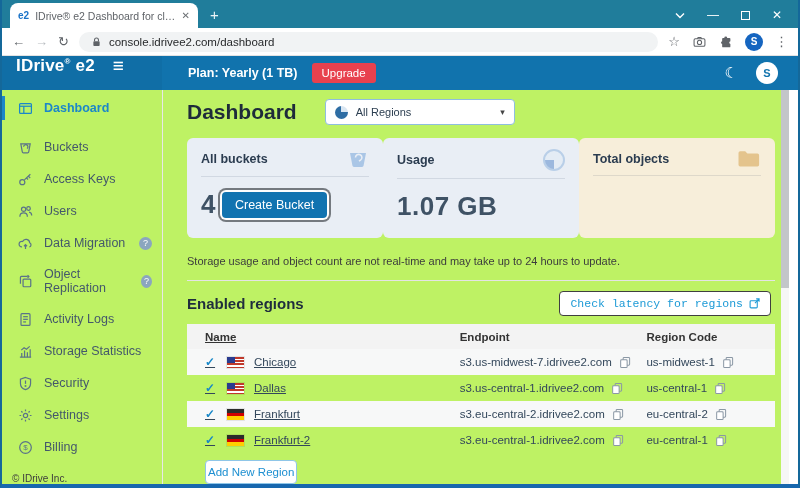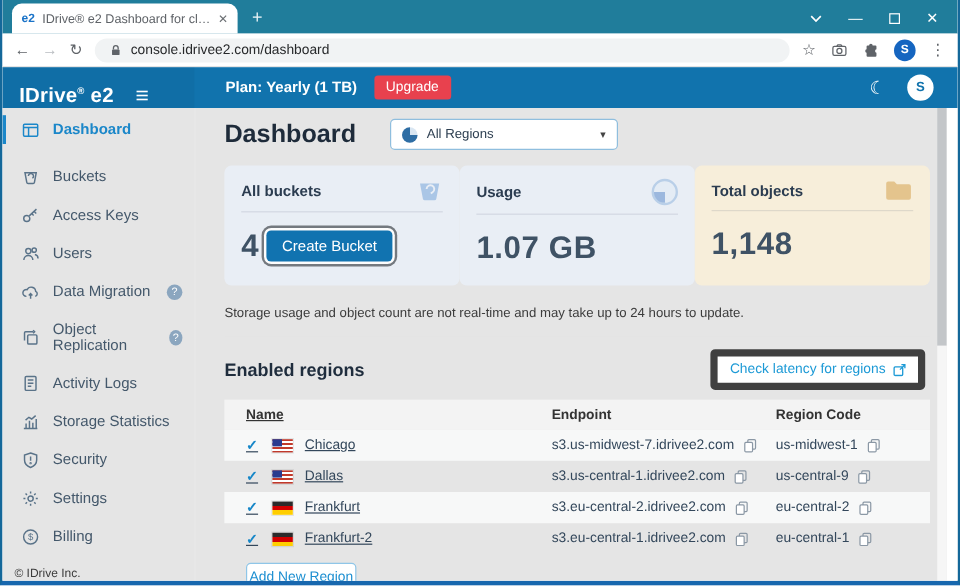--- a/index.html
+++ b/index.html
@@ -28,33 +28,33 @@
   .navic.dis { color:#b9bdc1; }
   .urlpill { flex:1; height:20px; background:#f1f3f4; border-radius:10px; display:flex; align-items:center; gap:7px; padding:0 12px; }
   .urltext { font-size:11.5px; color:#27292b; }
   .chromeicons { display:flex; align-items:center; gap:12px; }
   .avatar-s { width:18px; height:18px; border-radius:50%; background:#1565c0; color:#fff; font-size:10px; font-weight:bold;
               display:flex; align-items:center; justify-content:center; }
   .dots { font-size:13px; color:#5f6368; }
 
   
   .appheader { position:absolute; top:56px; left:0; right:0; height:34px; background:#1173ad; display:flex; align-items:center; }
-  .logoarea { width:160px; flex:none; display:flex; align-items:flex-end; padding-left:14px; background:rgba(0,0,0,0.04); height:100%; }
+  .logoarea { width:160px; flex:none; display:flex; align-items:flex-start; padding-left:14px; background:rgba(0,0,0,0.04); height:100%; }
   .logo { color:#fff; font-size:17px; font-weight:bold; letter-spacing:.2px; }
   .logo sup { font-size:8px; }
   .hamburger { color:#fff; font-size:19px; margin-left:18px; line-height:1; }
   .plan { color:#fff; font-size:12.5px; margin-left:26px;font-weight:bold; }
   .upgrade { margin-left:14px; background:#e8414e; color:#fff; font-size:11.5px; border:none; border-radius:3px; padding:4px 10px; }
   .hdr-right { margin-left:auto; display:flex; align-items:center; gap:18px; padding-right:20px; }
   .moon { color:#fff; font-size:15px; }
   .avatar-hdr { width:22px; height:22px; background:#fff; color:#1173ad; border-radius:50%; font-size:11px; font-weight:bold;
                 display:flex; align-items:center; justify-content:center; }
 
   
-  .app-body { position:absolute; top:90px; left:0; right:0; bottom:0; display:flex; background:#e5e5e5; }
+  .app-body { position:absolute; top:90px; left:0; right:0; bottom:0; display:flex; background:#bef264; }
 
   .sidebar { width:161px; flex:none; border-right:1px solid #e8e8e8; padding-top:2px; display:flex; flex-direction:column; }
   .side-item { display:flex; align-items:center; gap:11px; padding:8px 10px 8px 15px; font-size:12.5px; color:#44586b; position:relative; }
   .side-item .sicon { width:16px; height:16px; flex:none; display:flex; align-items:center; justify-content:center; }
   .side-item.active { color:#1b87c9; font-weight:bold; }
   .side-item.active::before { content:""; position:absolute; left:0; top:4px; bottom:4px; width:3px; background:#1b87c9; }
   .side-div { height:1px; background:#ececec; margin:3px 0 4px 0; }
   .helpb { margin-left:auto; width:13px; height:13px; border-radius:50%; background:#8ba6bf; color:#fff; font-size:9px;
            display:flex; align-items:center; justify-content:center; }
   .side-gap { height:22px; }
@@ -88,21 +88,21 @@
             background:conic-gradient(from 180deg, #9cb8de 0 90deg, #e4ecf5 90deg 360deg); }
   .create-btn { margin-left:6px; background:#1173b0; color:#fff; font-size:12.5px; border:none; border-radius:4px;
                 padding:6px 13px; box-shadow:0 0 0 2px #fdfdfd, 0 0 0 4px #74797f; }
 
   .note { margin-top:17px; font-size:11px; color:#3c3c3c; }
   .sect-div { height:1px; background:#e4e4e4; margin-top:13px; }
 
   .regions-row { display:flex; align-items:center; justify-content:space-between; margin-top:10px; padding-right:4px; }
   .regions-title { font-size:15px; font-weight:bold; color:#1f2d3d; }
   .latency-btn { display:flex; align-items:center; gap:6px; color:#1d9ad6; font-size:11.5px; background:#fff;
-                 border:6px solid #404040; border-radius:4px; padding:5px 10px; }
+                 border:1px solid #404040; border-radius:4px; padding:5px 10px;font-family:Liberation Mono, monospace; }
 
   
   .rtable { margin-top:8px; font-size:11.5px; color:#33475b; }
   .trow { display:flex; align-items:center; height:26px; padding:0 4px 0 18px; }
   .trow.head { background:#f3f3f3; font-weight:bold; color:#333; height:25px; }
   .trow.shade { background:#f7f8f8; }
   .c-name { width:45%; display:flex; align-items:center; gap:10px;text-decoration:underline; }
   .c-ep { width:33%; display:flex; align-items:center; gap:7px; }
   .c-code { width:22%; display:flex; align-items:center; gap:7px; }
   .chk { color:#1787c8; font-weight:bold; font-size:12px; width:12px; }
@@ -357,23 +357,20 @@
         <div class="card tan">
           <div class="card-head">
             <span class="card-title">Total objects</span>
             <span>
               <svg width="24" height="19" viewBox="0 0 24 19">
                   <path d="M1.5 4 q0-1.7 1.7-1.7 h5 l2.2 2.2 h10 q1.7 0 1.7 1.7 v9.6 q0 1.7-1.7 1.7 H3.2 q-1.7 0-1.7-1.7 Z" fill="#e4c48d"></path>
                 </svg>
             </span>
           </div>
           <div class="card-hr"></div>
-          <div class="card-value-row">
-            <span class="card-value">1,148</span>
-          </div>
         </div>
       </div>
 
       <div class="note">Storage usage and object count are not real-time and may take up to 24 hours to update.</div>
       <div class="sect-div"></div>
 
       <div class="regions-row">
         <span class="regions-title">Enabled regions</span>
         <button class="latency-btn">
           <span>Check latency for regions</span>
@@ -428,21 +425,21 @@
           <span class="c-ep">
             <span>s3.us-central-1.idrivee2.com</span>
             <span class="copy-btn">
                 <svg width="12" height="13" viewBox="0 0 13 14" fill="none" stroke="#8b98a5" stroke-width="1.1">
                   <rect x="4.5" y="1.5" width="7" height="8.5" rx="1"></rect>
                   <rect x="1.8" y="4" width="7" height="8.5" rx="1" fill="#fff"></rect>
                 </svg>
               </span>
           </span>
           <span class="c-code">
-            <span>us-central-9</span>
+            <span>us-central-1</span>
             <span class="copy-btn">
                 <svg width="12" height="13" viewBox="0 0 13 14" fill="none" stroke="#8b98a5" stroke-width="1.1">
                   <rect x="4.5" y="1.5" width="7" height="8.5" rx="1"></rect>
                   <rect x="1.8" y="4" width="7" height="8.5" rx="1" fill="#fff"></rect>
                 </svg>
               </span>
           </span>
         </div>
 
         <div class="trow shade">

